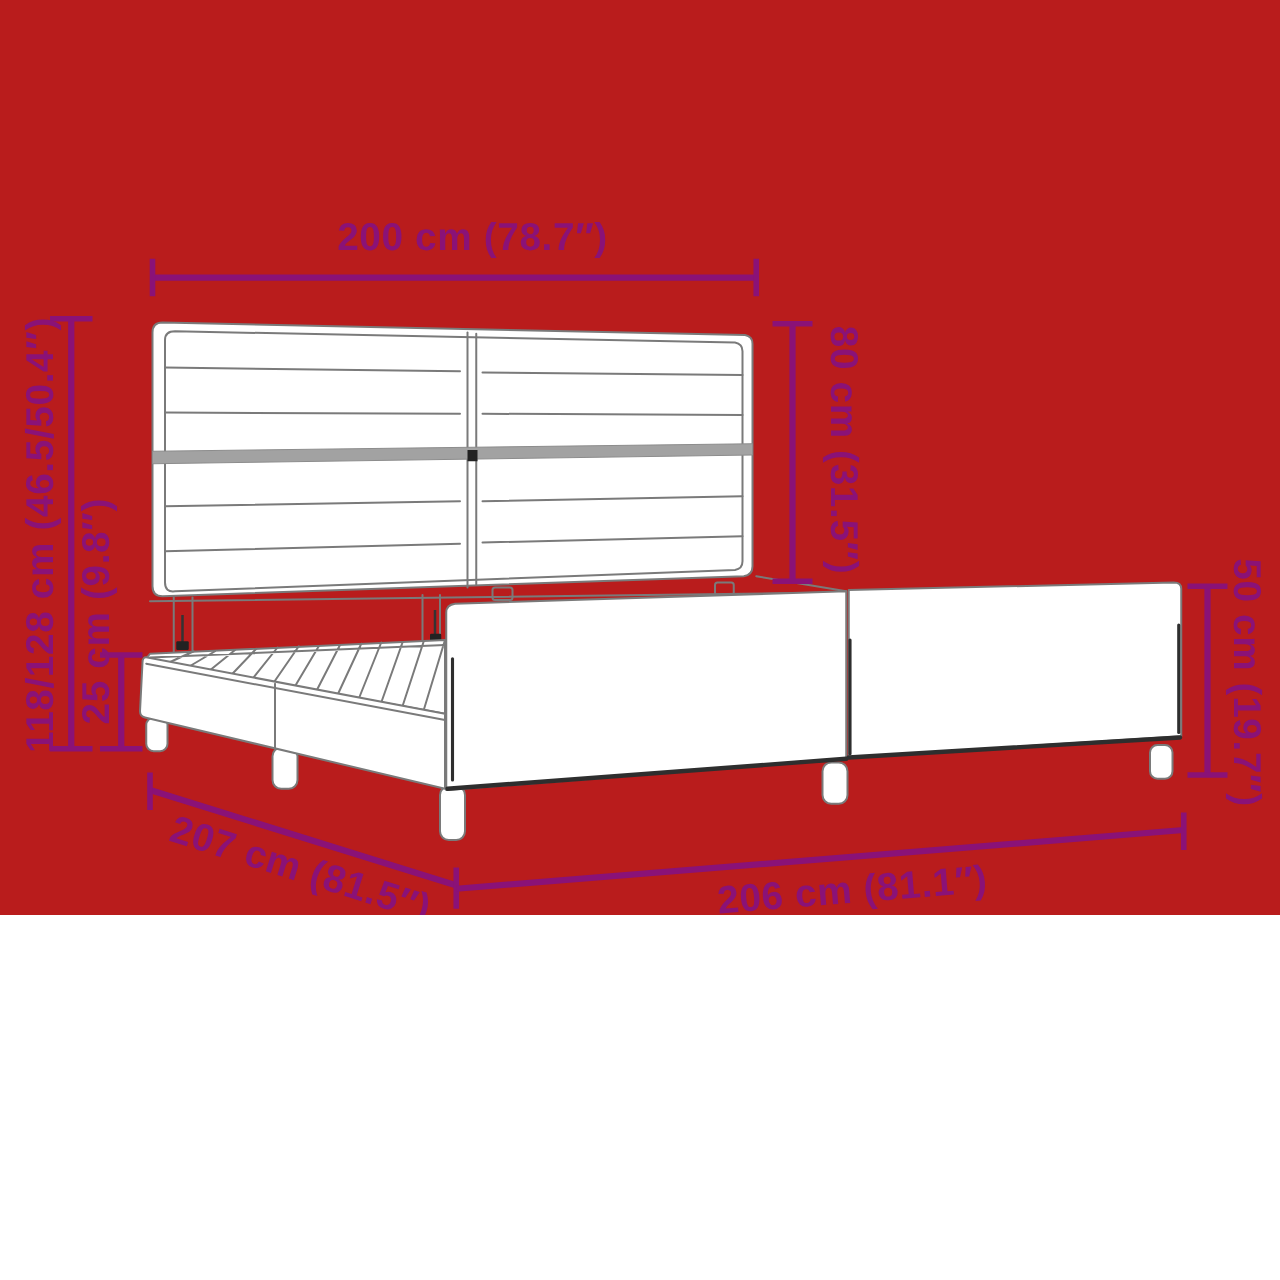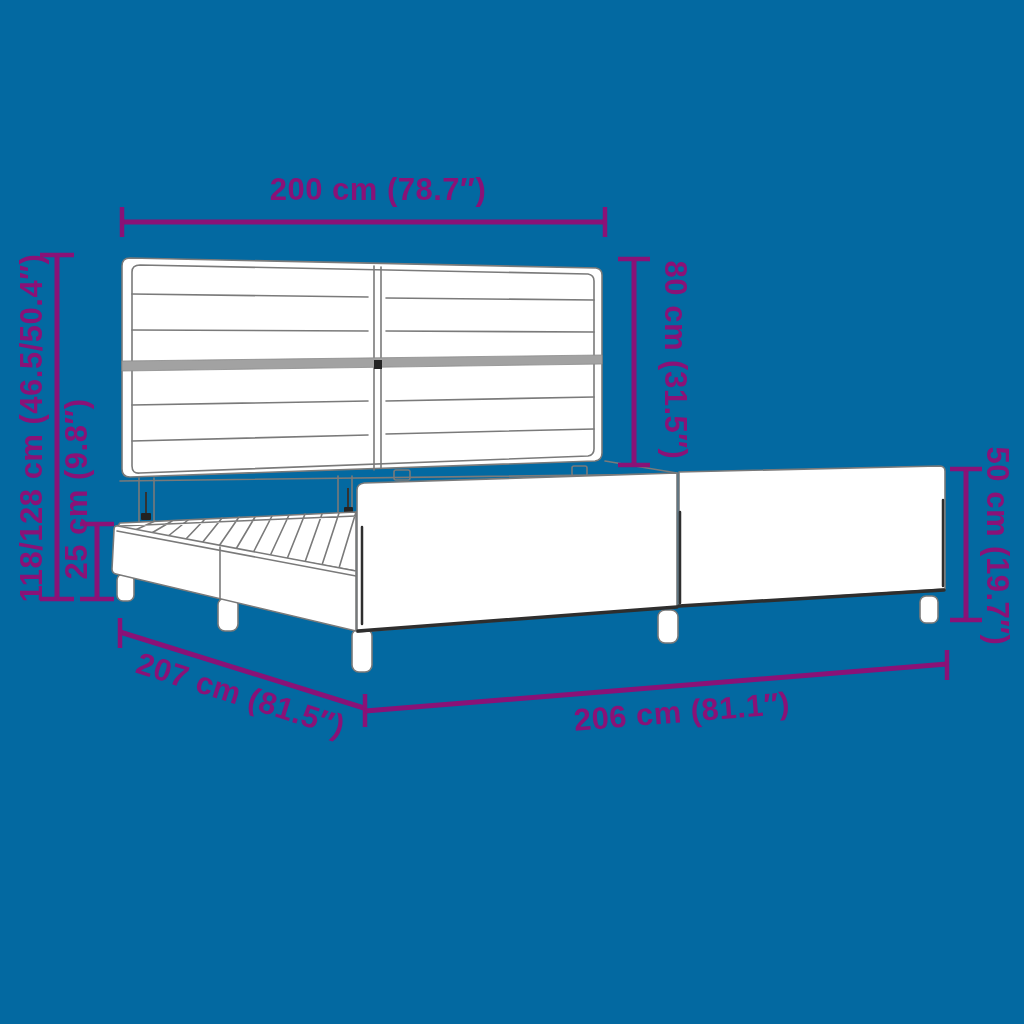--- a/index.html
+++ b/index.html
@@ -3,22 +3,22 @@
 <meta charset="utf-8">
 <style>
   html, body {
     margin: 0;
     padding: 0;
     background: #ffffff;
   }
   #canvas {
     position: relative;
     width: 1024px;
-    height: 1024px;
-    background: #0369a1;
+    height: 732px;
+    background: #b91c1c;
     font-family: "Liberation Sans", "DejaVu Sans", sans-serif;
     overflow: hidden;
   }
   svg { display: block; }
   .art { stroke: #7a7a7a; fill: none; stroke-width: 1.6; stroke-linejoin: round; stroke-linecap: round; }
   .art-fill { fill: #ffffff; }
   .shadow { stroke: #2e2e2e; fill: none; stroke-linecap: round; }
   .band { fill: #a2a2a2; stroke: #8c8c8c; stroke-width: 0.8; }
   .bolt { stroke: #333333; stroke-width: 2; fill: none; }
   .nut { fill: #222222; stroke: none; }

